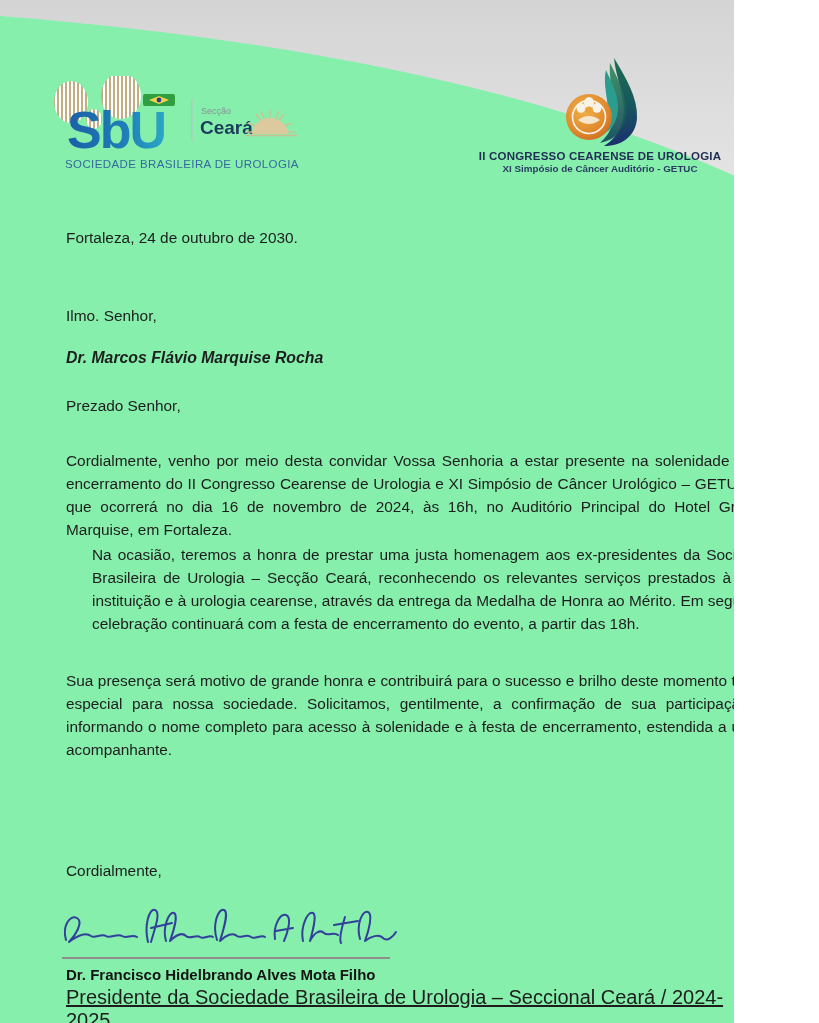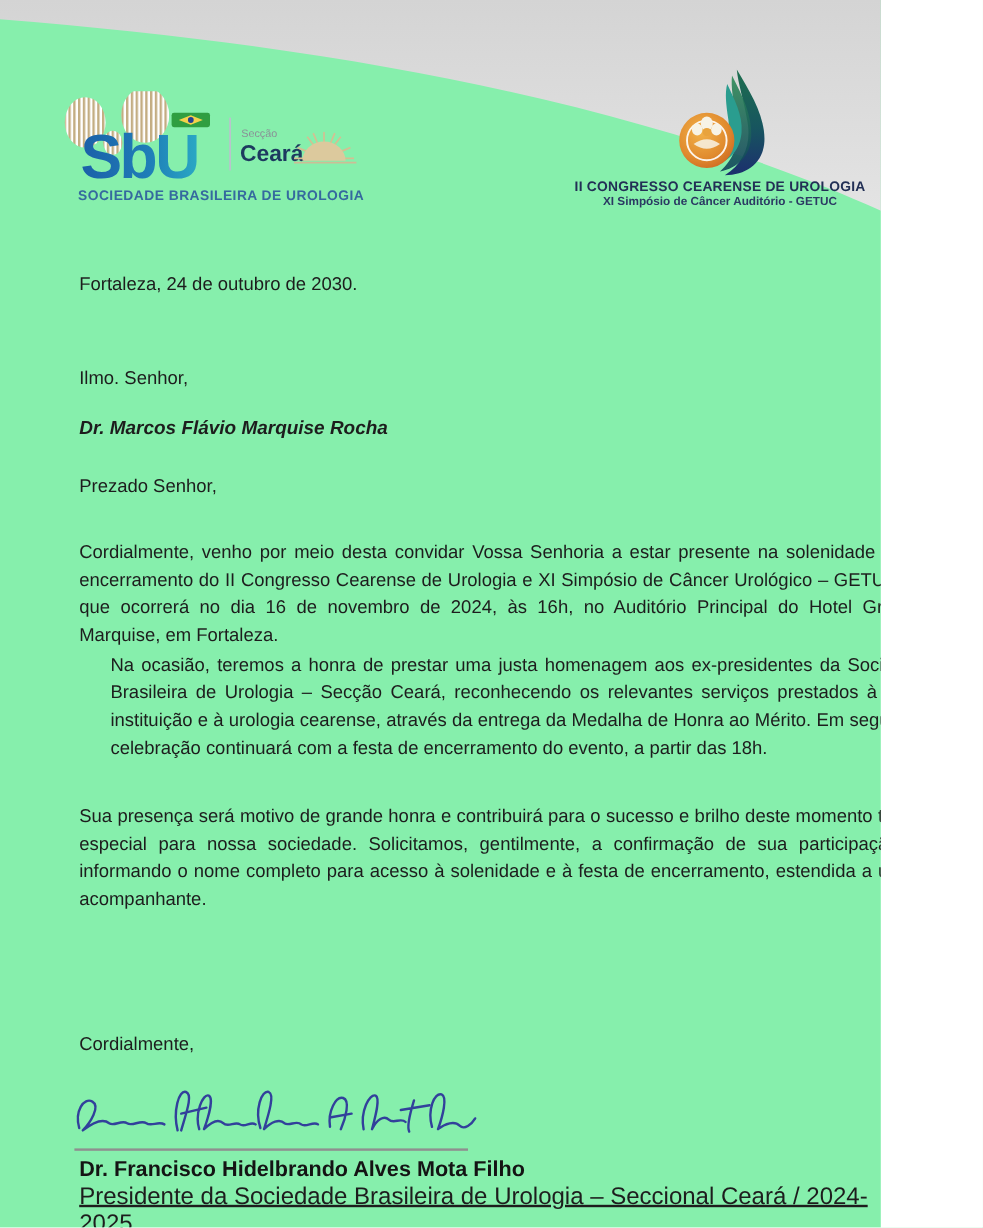--- a/index.html
+++ b/index.html
@@ -9,21 +9,21 @@
     position:relative; width:734px; height:1023px;
     background:#86efac; overflow:hidden;
   }
   .swoosh { position:absolute; top:0; left:0; width:819px; height:230px; pointer-events:none; }
 
   
   .sbu-block { position:absolute; left:45px; top:76px; width:270px; }
   .sbu-art { display:block; width:262px; height:78px; }
   .sbu-caption {
     margin-top:4px; padding-left:20px;
-    font-size:11.5px; font-weight:bold; letter-spacing:0.4px;
+    font-size:11.5px; font-weight:normal; letter-spacing:0.4px;
     color:#35699e; white-space:nowrap;
   }
   .congress-block { position:absolute; left:452px; top:58px; width:296px; text-align:center; }
   .congress-art { display:block; margin:0 auto; width:96px; height:90px; }
   .congress-title { margin-top:2px; font-size:11.5px; font-weight:bold; color:#222f55; letter-spacing:0.2px; white-space:nowrap; }
   .congress-subtitle { margin-top:1px; font-size:9.8px; font-weight:bold; color:#2b3a63; }
 
   
   .lb { position:absolute; left:66px; width:687px; color:#1d1d1d; font-size:15.4px; line-height:23px; }
   .date       { top:226px; }
@@ -34,21 +34,21 @@
   .p1 { top:449px; }
   .p2 { top:543px;margin-left:26px; }
   .p3 { top:669px; }
   .p4 { top:783px; }
   .closing { top:859px; }
 
   .signature-wrap { position:absolute; left:60px; top:898px; width:340px; height:64px; }
   .signature-art { display:block; width:340px; height:60px; }
   .sig-line { position:absolute; left:62px; top:957px; width:328px; height:2px; background:#8f8f8f; }
 
-  .signatory-name  { top:963px; font-weight:bold; font-size:18px; color:#141414; }
+  .signatory-name  { top:963px; font-weight:bold; font-size:15px; color:#141414; }
   .signatory-title { top:986px; font-size:20px;text-decoration:underline; }
 </style>
 </head>
 <body>
 
 <div class="page">
 
   <svg class="swoosh" viewBox="0 0 819 230" preserveAspectRatio="none">
     <defs>
       <linearGradient id="grayGrad" x1="0" y1="0" x2="0" y2="1">

